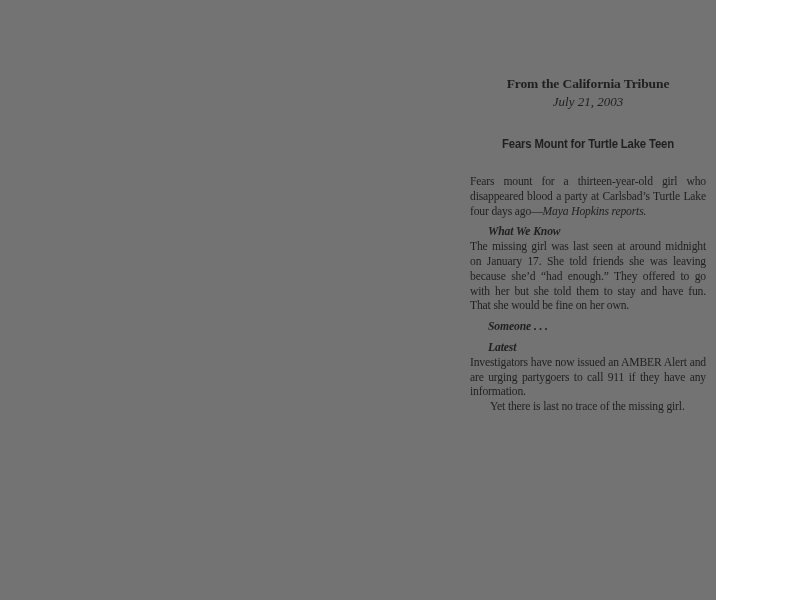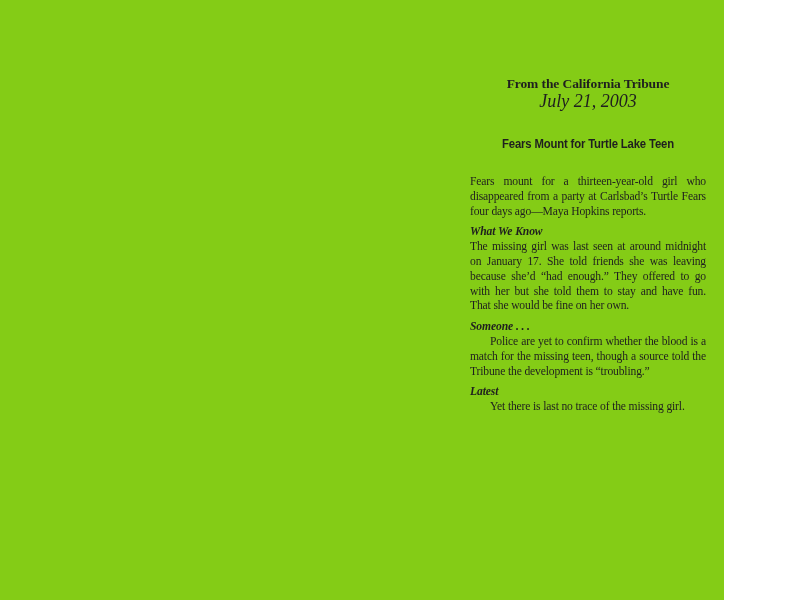--- a/index.html
+++ b/index.html
@@ -4,45 +4,44 @@
 <style>
   html, body {
     margin: 0;
     padding: 0;
     background: #ffffff;
   }
   .screen {
     position: relative;
     width: 716px;
     height: 600px;
-    background: #84cc16;
+    background: #737373;
     overflow: hidden;
     font-family: "Liberation Serif", serif;
-    padding-left: 8px;
   }
   .article {
     position: absolute;
     left: 470px;
     top: 76px;
     width: 236px;
     color: #1f1f1f;
   }
   .masthead {
     margin: 0;
     text-align: center;
     font-weight: bold;
     font-size: 13.5px;
     line-height: 16px;
     letter-spacing: -0.1px;
   }
   .dateline {
     margin: 2px 0 0 0;
     text-align: center;
     font-style: italic;
-    font-size: 18px;
+    font-size: 13px;
     line-height: 15px;
   }
   .headline {
     margin: 27px 0 0 0;
     text-align: center;
     font-family: "Liberation Sans", sans-serif;
     font-weight: 700;
     font-size: 13.5px;
     line-height: 16px;
     letter-spacing: -0.2px;
@@ -57,42 +56,43 @@
     margin: 0;
     font-size: 11.6px;
     line-height: 14.8px;
     text-align: justify;
     letter-spacing: -0.15px;
   }
   .article-body p.indent {
     text-indent: 20px;
   }
   .article-body h3 {
-    margin: 6px 0 0 0;
+    margin: 6px 0 0 18px;
     font-size: 11.6px;
     line-height: 14.8px;
     font-weight: bold;
     font-style: italic;
     letter-spacing: -0.1px;
     font-family: Liberation Serif, serif;
   }
   .it {
+    font-style: italic;
   }
 </style>
 </head>
 <body>
 
 <div class="screen">
   <div class="article">
     <p class="masthead">From the California Tribune</p>
     <p class="dateline">July 21, 2003</p>
     <p class="headline">Fears Mount for Turtle Lake Teen</p>
     <div class="article-body">
-        <p><span>Fears mount for a thirteen-year-old girl who disappeared from a party at Carlsbad’s Turtle Fears four days ago—</span><span class="it">Maya Hopkins reports.</span></p>
+        <p><span>Fears mount for a thirteen-year-old girl who disappeared blood a party at Carlsbad’s Turtle Lake four days ago—</span><span class="it">Maya Hopkins reports.</span></p>
         <h3>What We Know</h3>
         <p><span>The missing girl was last seen at around midnight on January 17. She told friends she was leaving because she’d “had enough.” They offered to go with her but she told them to stay and have fun. That she would be fine on her own.</span></p>
         <h3>Someone . . .</h3>
-        <p class="indent"><span>Police are yet to confirm whether the blood is a match for the missing teen, though a source told the </span><span class="it">Tribune</span><span> the development is “troubling.”</span></p>
         <h3>Latest</h3>
+        <p><span>Investigators have now issued an AMBER Alert and are urging partygoers to call 911 if they have any information.</span></p>
         <p class="indent"><span>Yet there is last no trace of the missing girl.</span></p>
       </div>
   </div>
 </div>
 
 </body></html>

